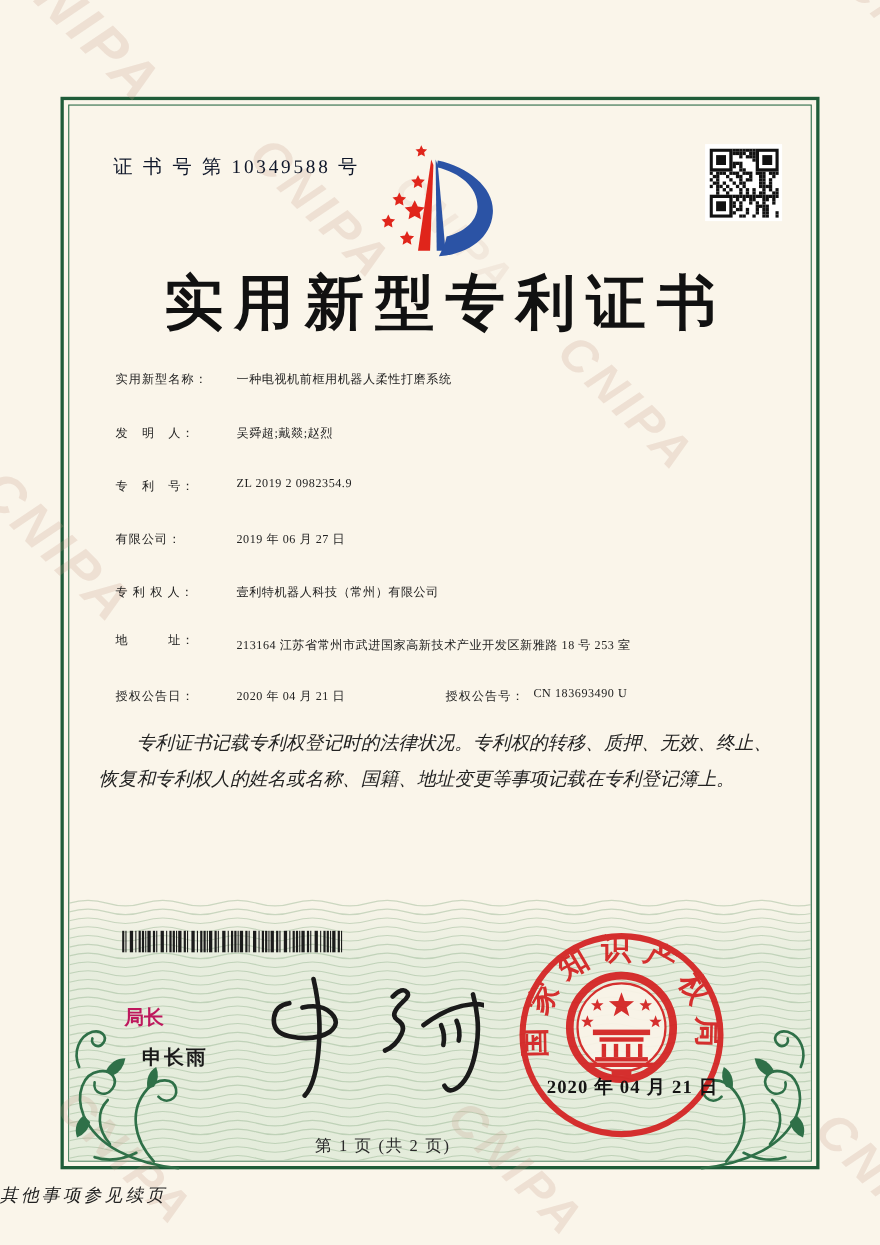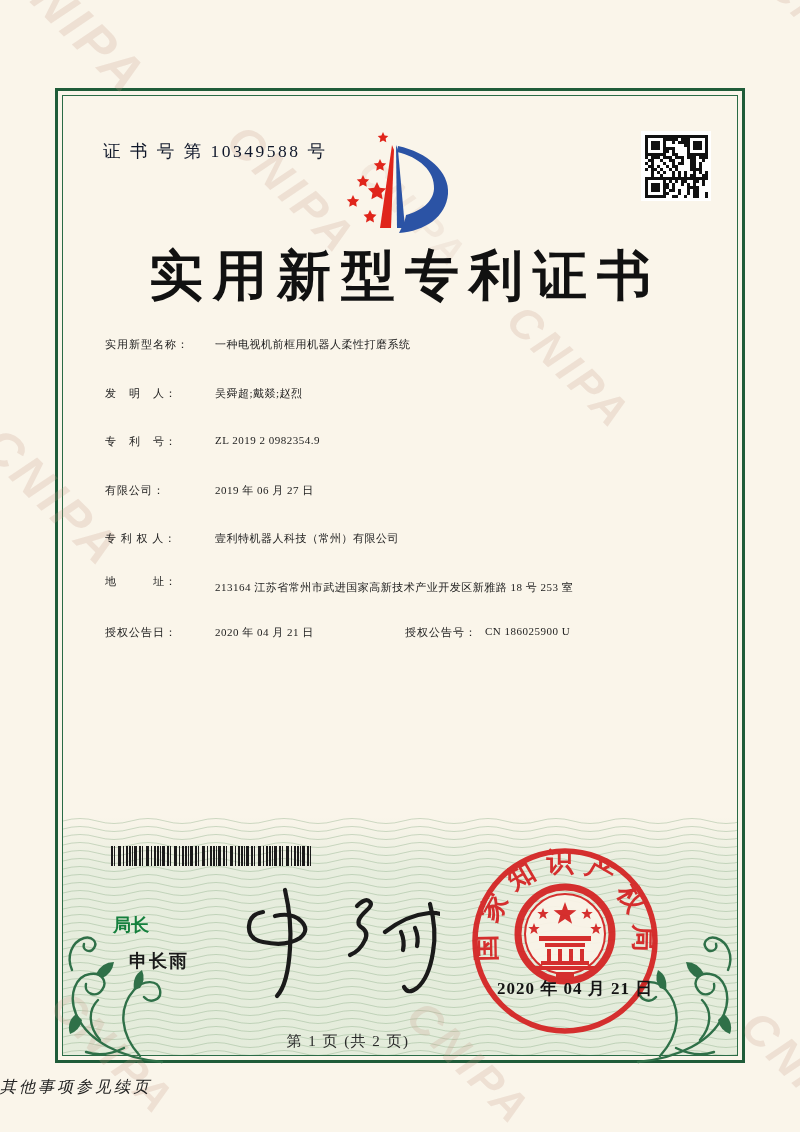--- a/index.html
+++ b/index.html
@@ -49,21 +49,21 @@
   .fvalue.wrap{display:inline-block;width:478px;line-height:26px;}
   .pair2{position:absolute;left:300px;top:0;white-space:nowrap;}
   .paras{
     position:absolute;left:90px;top:659px;width:622px;z-index:4;
     font-size:17px;line-height:33px;font-style:italic;color:#222;
   }
   .paras p{margin:0;text-indent:2em;}
   .barcode{position:absolute;left:111px;top:846px;z-index:4;}
   .officer-title{
     position:absolute;left:113px;top:913px;z-index:4;
-    font-family:"Liberation Sans", sans-serif;font-weight:700;font-size:18px;color:#15803d;
+    font-family:"Liberation Sans", sans-serif;font-weight:700;font-size:18px;color:#be185d;
   }
   .officer-name{
     position:absolute;left:113px;top:949px;z-index:4;
     font-family:"Liberation Sans", sans-serif;font-weight:700;font-size:18px;color:#1a1a1a;letter-spacing:2px;margin-left:16px;
   }
   .signature{position:absolute;left:225px;top:876px;z-index:5;}
   .seal{position:absolute;left:468px;top:842px;z-index:6;opacity:0.93;}
   .seal-date{
     position:absolute;left:497px;top:977px;z-index:7;
     font-size:17px;font-weight:600;color:#141414;letter-spacing:1px;white-space:nowrap;
@@ -350,25 +350,26 @@
 </div>
 <div class="field-row" style="top:531px">
   <span class="flabel">专 利 权 人：</span><span class="fvalue">壹利特机器人科技（常州）有限公司</span>
 </div>
 <div class="field-row" style="top:574px">
   <span class="flabel">地　　　址：</span><span class="fvalue wrap">213164 江苏省常州市武进国家高新技术产业开发区新雅路 18 号 253 室</span>
 </div>
 <div class="field-row" style="top:625px;width:640px">
   <span class="flabel">授权公告日：</span><span class="fvalue">2020 年 04 月 21 日</span>
   <span class="pair2">
-    <span class="flabel" style="min-width:0;margin-right:8px">授权公告号：</span><span class="fvalue">CN 186025900 U</span>
+    <span class="flabel" style="min-width:0;margin-right:8px">授权公告号：</span><span class="fvalue">CN 183693490 U</span>
   </span>
 </div>
 
 <div class="paras">
+  <p>专利证书记载专利权登记时的法律状况。专利权的转移、质押、无效、终止、恢复和专利权人的姓名或名称、国籍、地址变更等事项记载在专利登记簿上。</p>
 </div>
 
 <div class="barcode">
   <svg id="bars" width="208" height="20" xmlns="http://www.w3.org/2000/svg">
       <rect x="0" y="0" width="2" height="20" fill="#1b1b1b"></rect>
       <rect x="3" y="0" width="1" height="20" fill="#1b1b1b"></rect>
       <rect x="7" y="0" width="3" height="20" fill="#1b1b1b"></rect>
       <rect x="12" y="0" width="1" height="20" fill="#1b1b1b"></rect>
       <rect x="15" y="0" width="2" height="20" fill="#1b1b1b"></rect>
       <rect x="18" y="0" width="2" height="20" fill="#1b1b1b"></rect>

